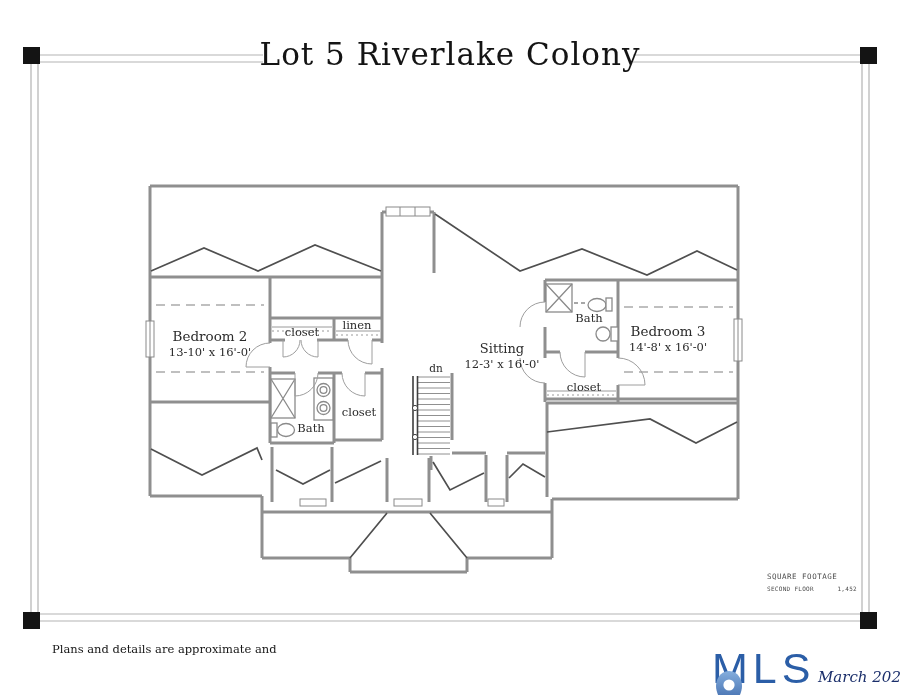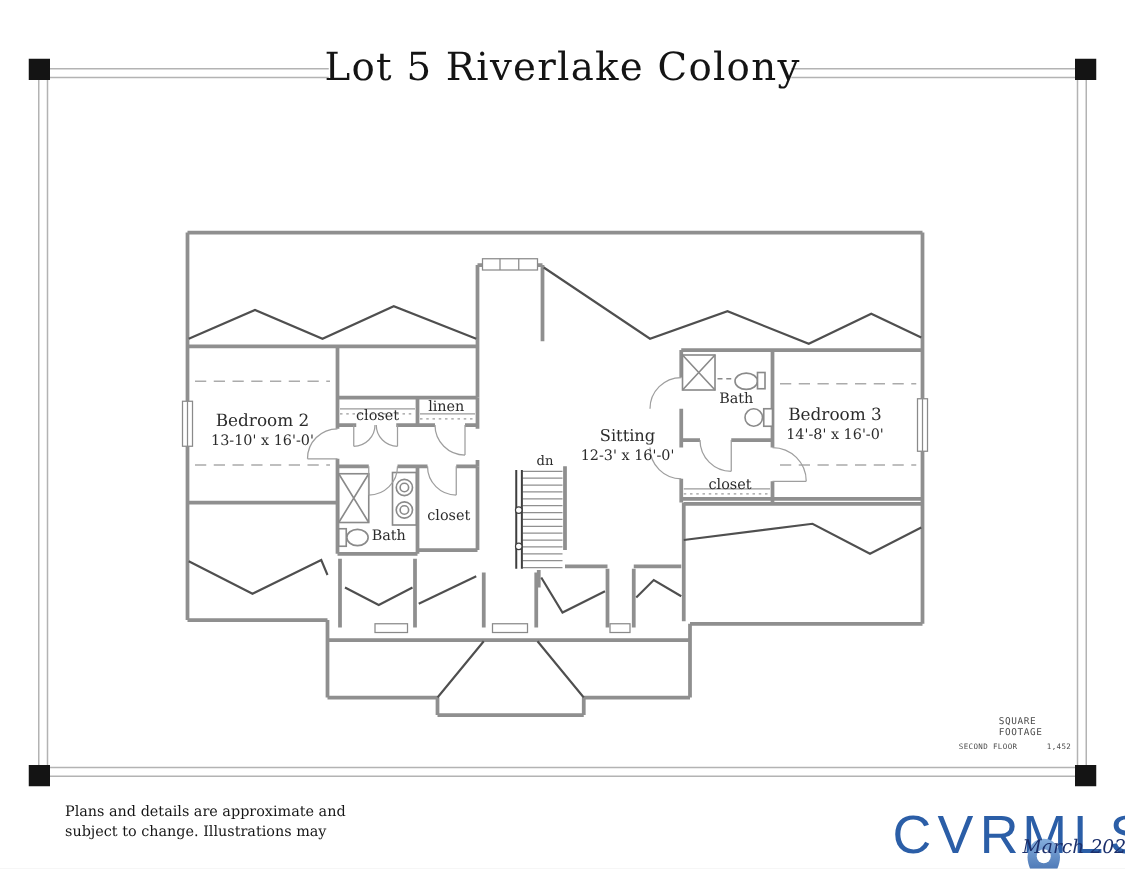--- a/index.html
+++ b/index.html
@@ -3,21 +3,21 @@
 <meta charset="utf-8">
 <style>
   html,body{margin:0;padding:0;background:#e9e9e9;}
   .page{position:relative;width:900px;height:695px;background:#ffffff;overflow:hidden;
         font-family:"DejaVu Serif", serif;}
   .page-title{position:absolute;left:0;top:36px;width:900px;text-align:center;
         font-family:"DejaVu Serif", serif;font-size:31px;color:#141414;letter-spacing:1px;}
   svg{position:absolute;left:0;top:0;}
   .sqft{position:absolute;left:767px;top:572px;width:90px;color:#4c4c4c;
         font-family:"DejaVu Sans Mono", monospace;}
-  .sqft .hd{font-size:7.5px;letter-spacing:.5px;margin-left:32px;}
+  .sqft .hd{font-size:7.5px;letter-spacing:.5px;}
   .sqft .row{display:flex;justify-content:space-between;font-size:6px;margin-top:4px;letter-spacing:.3px;}
   .disclaimer{position:absolute;left:52px;top:641px;width:260px;
         font-family:"DejaVu Serif", serif;font-size:11.5px;
         line-height:1.42;color:#161616;}
   .logo{position:absolute;left:714px;top:642px;width:190px;height:52px;display:flex;
         align-items:center;}
   .logo .letters{font-family:"Liberation Sans", sans-serif;font-size:43px;
         letter-spacing:5px;color:#2b5ea7;line-height:1;}
   .logo .pin{margin:0 -2px 0 0;position:relative;top:1px;}
   .logo-date{position:absolute;left:104px;top:26px;font-family:"DejaVu Serif", serif;
@@ -172,25 +172,23 @@
   <div class="sqft">
     <div class="hd">SQUARE FOOTAGE</div>
     <div class="row">
       <span>SECOND FLOOR</span>
       <span>1,452</span>
     </div>
   </div>
 
   <div class="disclaimer">
     <div>Plans and details are approximate and</div>
-    <div>subject to change.  Illustrations may</div>
   </div>
 
   <div class="logo">
-    <span class="letters">CVR</span>
     <span class="pin">
       <svg width="30" height="46" viewBox="0 0 30 46">
         <defs>
           <linearGradient id="ping" x1="0" y1="0" x2="0" y2="1">
             <stop offset="0" stop-color="#85aedd"></stop>
             <stop offset="1" stop-color="#27549c"></stop>
           </linearGradient>
         </defs>
         <path d="M15,2 C25,2 28,12 28,17 C28,28 15,44 15,44 C15,44 2,28 2,17 C2,12 5,2 15,2 Z" fill="url(#ping)"></path>
         <circle cx="15" cy="16" r="5.6" fill="#ffffff"></circle>

